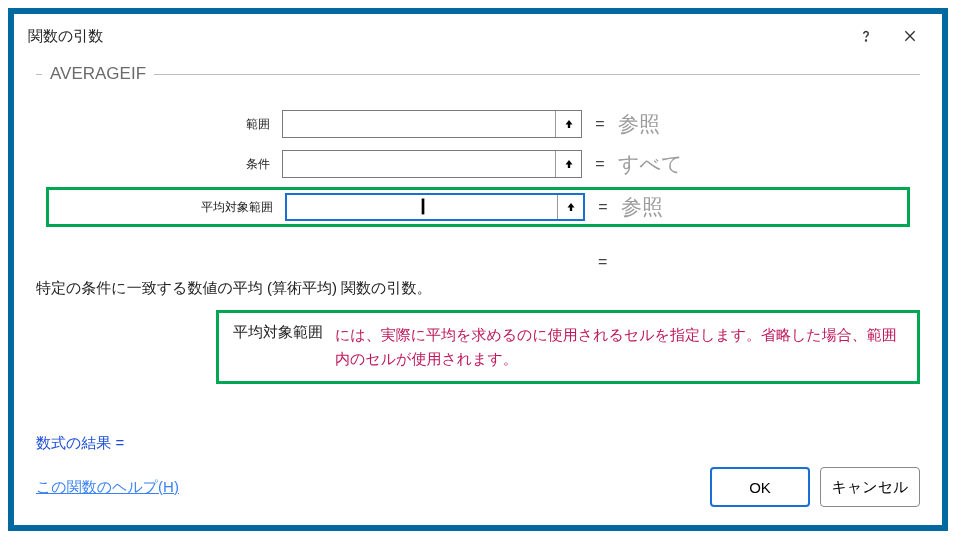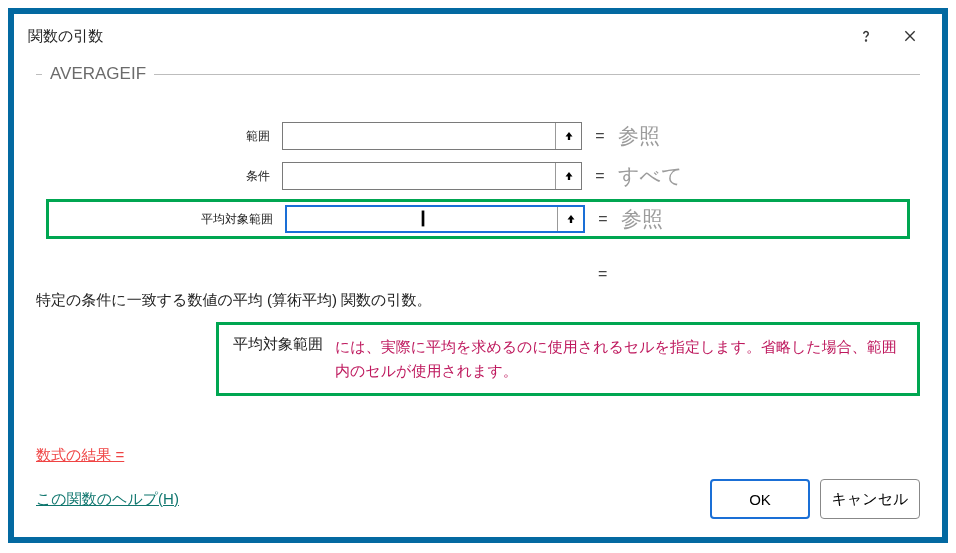--- a/index.html
+++ b/index.html
@@ -27,21 +27,21 @@
   align-items: center;
   justify-content: center;
   font-size: 18px;
   color: #333;
 }
 .body { padding: 0 22px 18px 22px; }
 .group {
   position: relative;
   border-top: 1px solid #bdbdbd;
   margin-top: 14px;
-  padding: 38px 10px 10px 10px;
+  padding: 26px 10px 10px 10px;
 }
 .group-label {
   position: absolute;
   top: -11px;
   left: 6px;
   background: #fff;
   padding: 0 8px;
   font-size: 17px;
   color: #6b6b6b;
 }
@@ -127,30 +127,29 @@
   color: #222;
   white-space: nowrap;
 }
 .desc-txt {
   font-size: 15px;
   color: #be185d;
   line-height: 1.6;
 }
 .formula-result {
   font-size: 15px;
-  color: #ef4444;
+  color: #1d4ed8;
   margin: 50px 0 14px 0;
-  text-decoration: underline;
 }
 .footer {
   display: flex;
   align-items: center;
 }
 .help-link {
-  color: #0f766e;
+  color: #3b82f6;
   text-decoration: underline;
   font-size: 15px;
 }
 .spacer { flex: 1; }
 .btn {
   min-width: 100px;
   height: 40px;
   border: 1px solid #888;
   background: #fff;
   border-radius: 4px;

